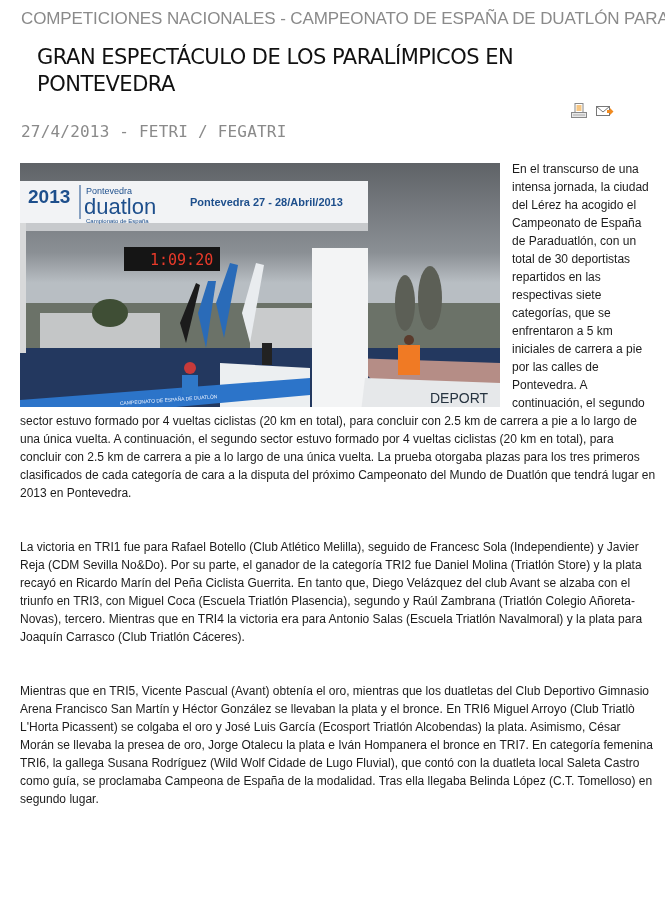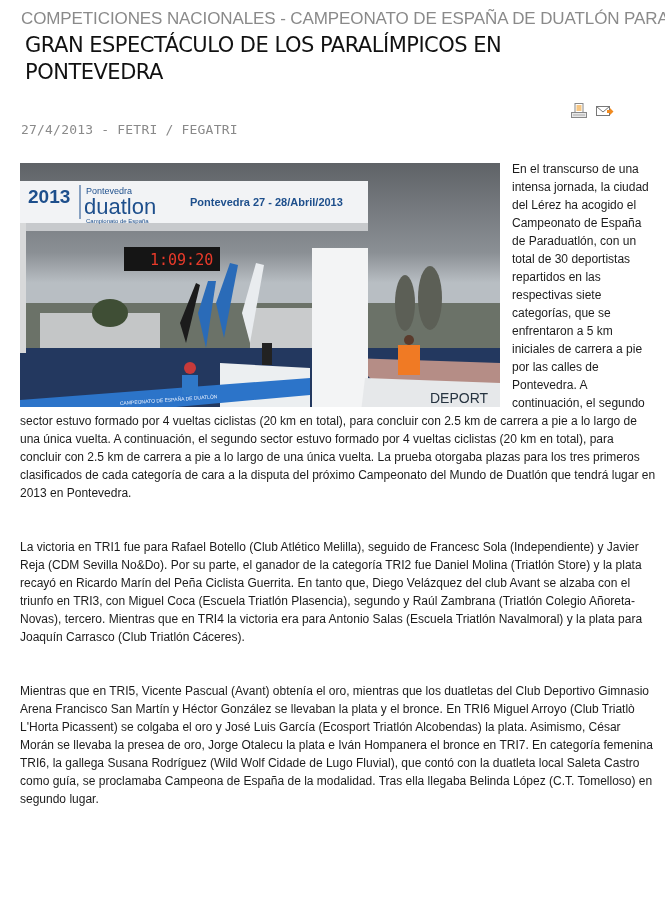--- a/index.html
+++ b/index.html
@@ -9,28 +9,28 @@
     }
     .category {
       position: absolute; left: 21px; top: 9px;
       font-size: 17px; color: #8a8a8a; letter-spacing: -0.1px;
       white-space: nowrap;
     }
     .title {
       position: absolute; left: 21px; top: 28px; width: 600px;
       font-family: "DejaVu Sans", sans-serif;
       font-size: 21px; line-height: 27px; color: #111;
-      margin: 4px; font-weight: normal; letter-spacing: -0.5px;
+      margin: 16px; font-weight: normal; letter-spacing: -0.5px;
     }
     .actions { position: absolute; left: 570px; top: 103px; display: flex; gap: 8px; }
     .icon-btn { width: 18px; height: 16px; cursor: pointer; display: block; }
     .meta {
       position: absolute; left: 21px; top: 122px;
       font-family: "DejaVu Sans Mono", monospace;
-      font-size: 13px; color: #8a8a8a; letter-spacing: 0.2px;
+      font-size: 16px; color: #8a8a8a; letter-spacing: 0.2px;
     }
     .article {
       position: absolute; left: 20px; top: 160px; width: 636px;
       font-size: 12px; line-height: 18px; color: #1c1c1c;
     }
     .photo {
       float: left; width: 480px; height: 244px; margin: 3px 12px 2px 0;
       position: relative; overflow: hidden;
       background: linear-gradient(180deg, #6e7277 0%, #8e9396 35%, #b9bec2 55%, #8a9aa3 62%);
       text-align: center;

